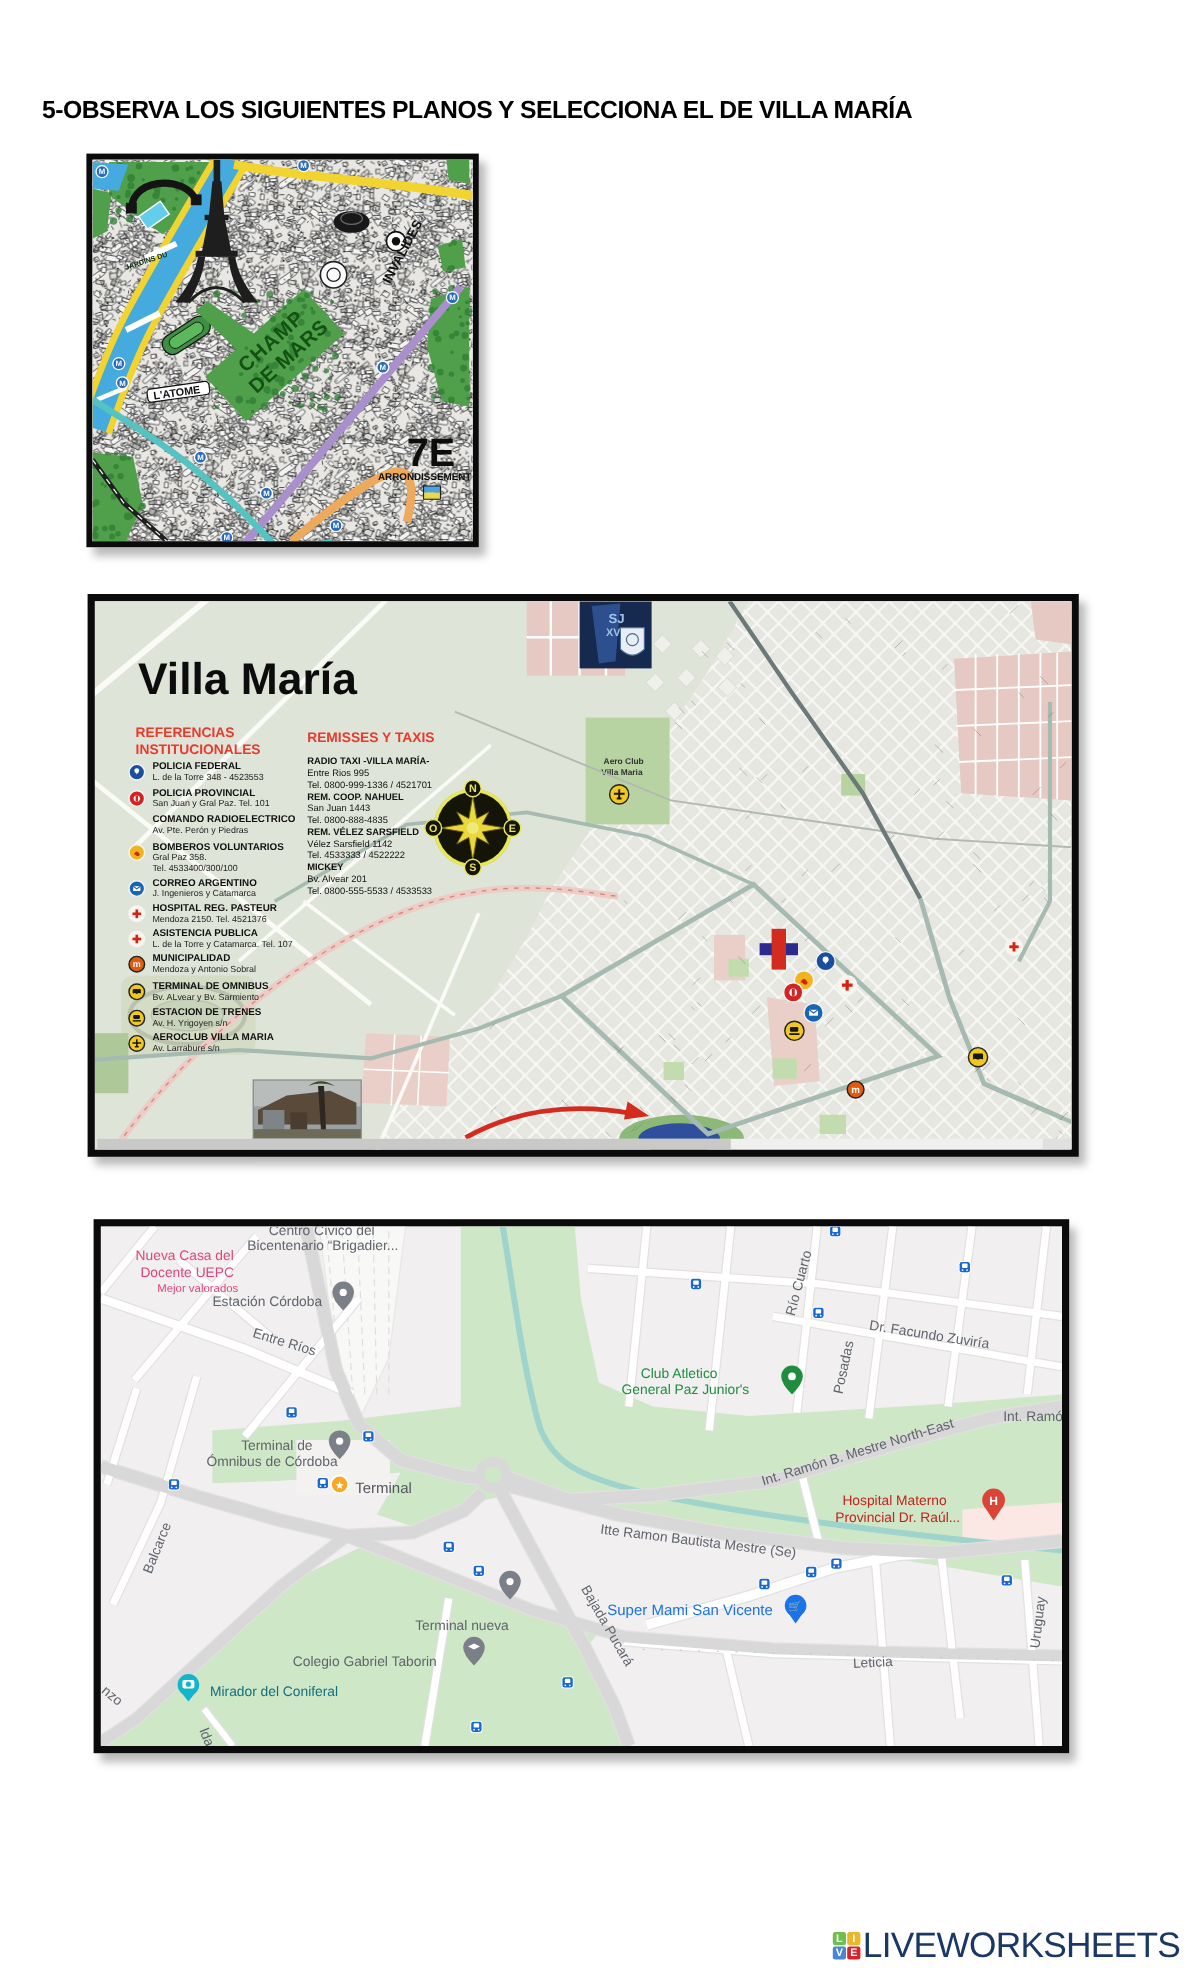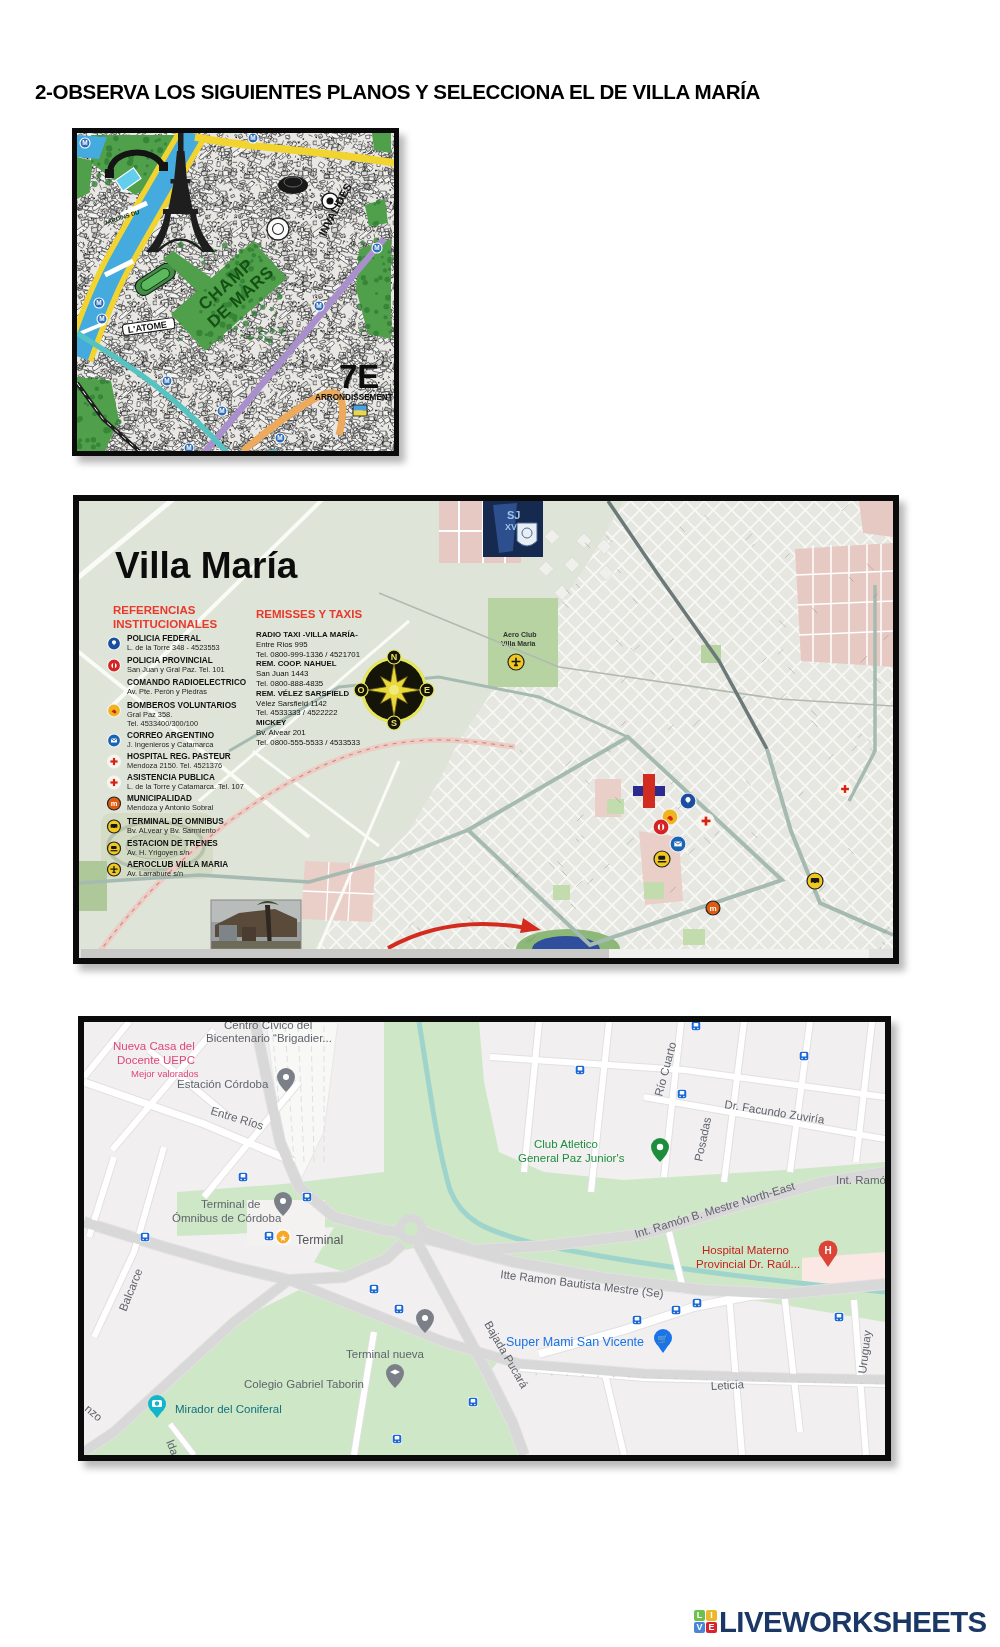--- a/index.html
+++ b/index.html
@@ -1,17 +1,17 @@
 <!DOCTYPE html>
 <html><head><meta charset="utf-8"><style>
 html,body{margin:0;padding:0;background:#ffffff;width:1000px;height:1647px;overflow:hidden;font-family:"Liberation Sans",sans-serif}
 .abs{position:absolute}
 .frame{position:absolute;border:5px solid #0b0b0b;box-shadow:6px 7px 7px rgba(0,0,0,0.28);background:#fff;overflow:hidden}
 </style></head><body>
-<div class="abs" style="left:35px;top:80px;font-size:20.6px;font-weight:bold;color:#000;letter-spacing:-0.4px;white-space:nowrap">2-OBSERVA LOS SIGUIENTES PLANOS Y SELECCIONA EL DE VILLA MARÍA</div>
+<div class="abs" style="left:35px;top:80px;font-size:20.6px;font-weight:bold;color:#000;letter-spacing:-0.4px;white-space:nowrap">5-OBSERVA LOS SIGUIENTES PLANOS Y SELECCIONA EL DE VILLA MARÍA</div>
 <div class="frame" style="left:72px;top:128px;width:317px;height:318px"><svg width="317" height="318" viewBox="0 0 317 318">
 <rect width="317" height="318" fill="#f4f3ee"></rect>
 <defs>
 <pattern id="dA" width="80" height="80" patternUnits="userSpaceOnUse">
 <g stroke="#1e1e1e" stroke-width="0.55" fill="#ffffff">
 <line x1="26.6" y1="13.5" x2="28.6" y2="9.8"></line>
 <rect x="29.8" y="6.4" width="4.5" height="2.2" fill="#ffffff" transform="rotate(-35.2 29.8 6.4)"></rect>
 <rect x="34.3" y="64.8" width="5.3" height="5.3" fill="#ffffff" transform="rotate(-21 34.3 64.8)"></rect>
 <rect x="32.1" y="76.2" width="3.8" height="2.5" fill="#ffffff" transform="rotate(27.2 32.1 76.2)"></rect>
 <rect x="25.4" y="64" width="5.4" height="3.3" fill="#ffffff" transform="rotate(6.2 25.4 64)"></rect>
@@ -1323,12 +1323,12 @@
         <rect x="68" y="378" width="10" height="7" rx="1.5" fill="#fff"></rect>
         <circle cx="73" cy="381.5" r="2.2" fill="#12b5cb"></circle>
       </g>
 </svg></div>
 <div class="abs" style="left:694px;top:1610px">
 <div class="abs" style="left:0px;top:0px;width:11px;height:11px;border-radius:2px;background:#6fbf4c;color:#fff;font-size:9px;font-weight:bold;text-align:center;line-height:11px">L</div>
 <div class="abs" style="left:12px;top:0px;width:11px;height:11px;border-radius:2px;background:#eab82a;color:#fff;font-size:9px;font-weight:bold;text-align:center;line-height:11px">I</div>
 <div class="abs" style="left:0px;top:12px;width:11px;height:11px;border-radius:2px;background:#4a86d8;color:#fff;font-size:9px;font-weight:bold;text-align:center;line-height:11px">V</div>
 <div class="abs" style="left:12px;top:12px;width:11px;height:11px;border-radius:2px;background:#d8232e;color:#fff;font-size:9px;font-weight:bold;text-align:center;line-height:11px">E</div>
 </div>
-<div class="abs" style="left:719px;top:1605px;font-size:29.4px;font-weight:bold;color:#1b3765;letter-spacing:-0.6px">LIVEWORKSHEETS</div>
+<div class="abs" style="left:719px;top:1605px;font-size:29.4px;font-weight:normal;color:#1b3765;letter-spacing:-0.6px">LIVEWORKSHEETS</div>
 </body></html>

